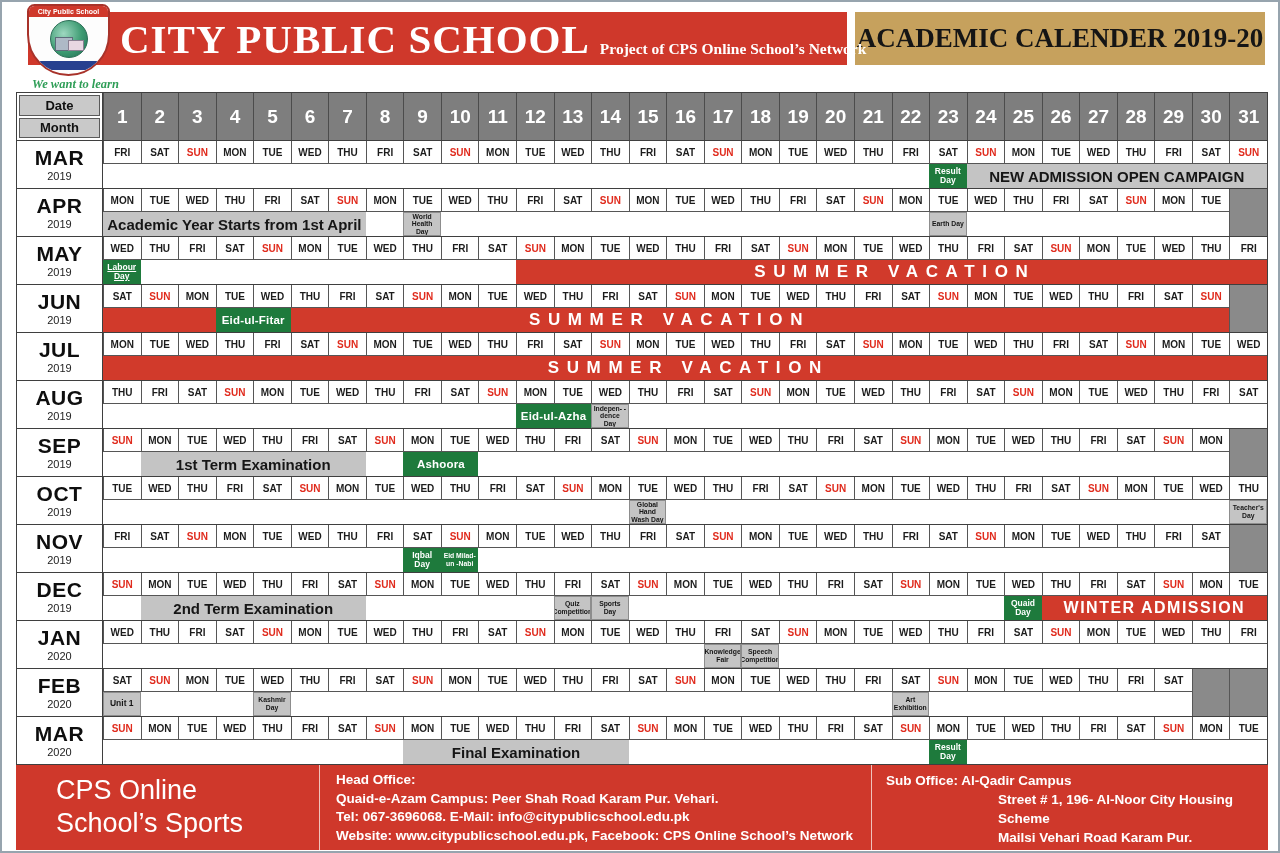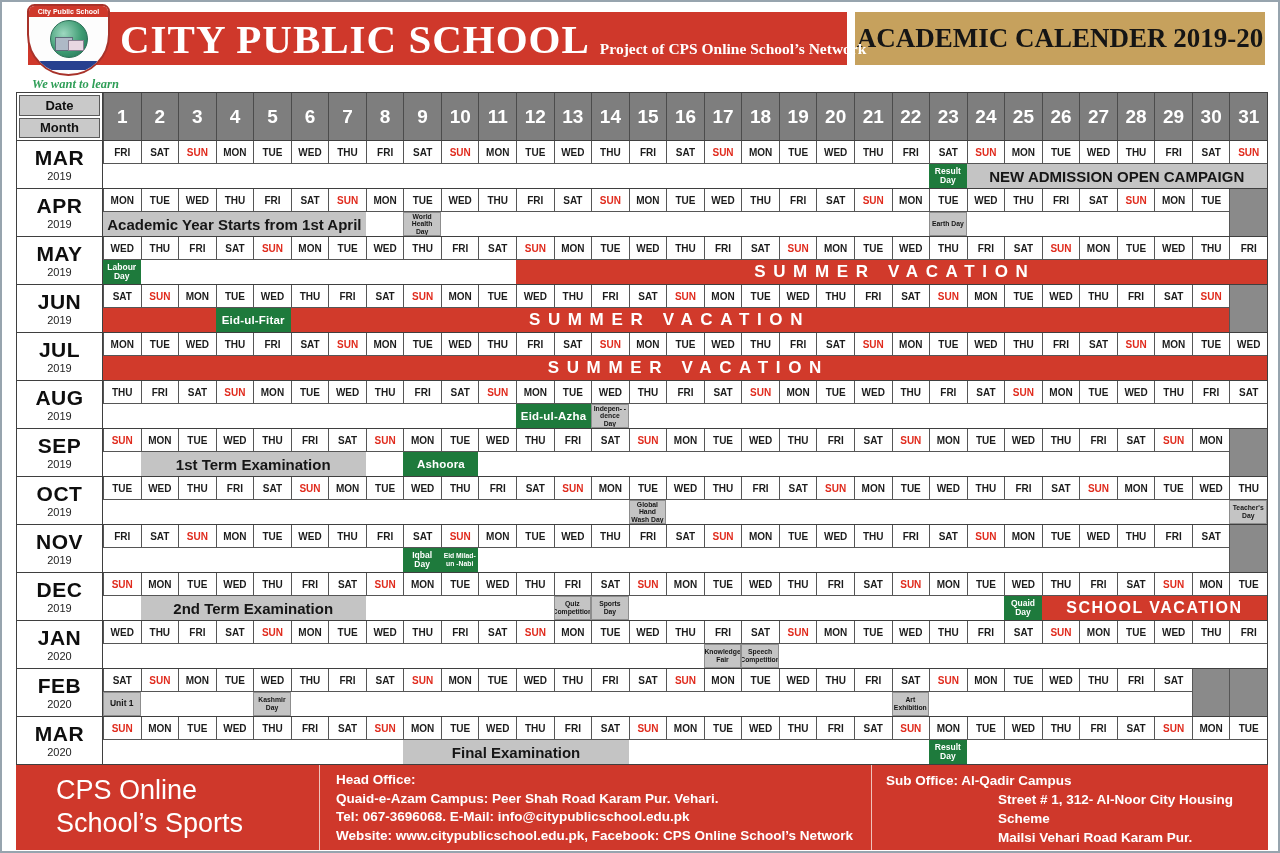--- a/index.html
+++ b/index.html
@@ -207,21 +207,21 @@
           <div class="day-cell" style="grid-column: 23;">WED</div>
           <div class="day-cell" style="grid-column: 24;">THU</div>
           <div class="day-cell" style="grid-column: 25;">FRI</div>
           <div class="day-cell" style="grid-column: 26;">SAT</div>
           <div class="day-cell sun" style="grid-column: 27;">SUN</div>
           <div class="day-cell" style="grid-column: 28;">MON</div>
           <div class="day-cell" style="grid-column: 29;">TUE</div>
           <div class="day-cell" style="grid-column: 30;">WED</div>
           <div class="day-cell" style="grid-column: 31;">THU</div>
           <div class="day-cell" style="grid-column: 32;">FRI</div>
-          <div class="ev green mid" style="grid-area: 2 / 2 / auto / 3;">Labour Day</div>
+          <div class="ev green mid" style="grid-area: 2 / 2 / auto / 3; text-decoration: underline;">Labour Day</div>
           <div class="ev red-bar red-wide" style="grid-area: 2 / 13 / auto / 33;">SUMMER VACATION</div>
         </div>
         <div class="month-row">
           <div class="month-label">
             <div class="m">JUN</div>
             <div class="y">2019</div>
           </div>
           <div class="day-cell" style="grid-column: 2;">SAT</div>
           <div class="day-cell sun" style="grid-column: 3;">SUN</div>
           <div class="day-cell" style="grid-column: 4;">MON</div>
@@ -483,21 +483,21 @@
           <div class="day-cell" style="grid-column: 27;">THU</div>
           <div class="day-cell" style="grid-column: 28;">FRI</div>
           <div class="day-cell" style="grid-column: 29;">SAT</div>
           <div class="day-cell sun" style="grid-column: 30;">SUN</div>
           <div class="day-cell" style="grid-column: 31;">MON</div>
           <div class="day-cell" style="grid-column: 32;">TUE</div>
           <div class="ev gray-bar" style="grid-area: 2 / 3 / auto / 9;">2nd Term Examination</div>
           <div class="ev gray small" style="grid-area: 2 / 14 / auto / 15;">Quiz Competition</div>
           <div class="ev gray small" style="grid-area: 2 / 15 / auto / 16;">Sports Day</div>
           <div class="ev green mid" style="grid-area: 2 / 26 / auto / 27;">Quaid Day</div>
-          <div class="ev red-bar red-narrow" style="grid-area: 2 / 27 / auto / 33;">SCHOOL VACATION</div>
+          <div class="ev red-bar red-narrow" style="grid-area: 2 / 27 / auto / 33;">WINTER ADMISSION</div>
         </div>
         <div class="month-row">
           <div class="month-label">
             <div class="m">JAN</div>
             <div class="y">2020</div>
           </div>
           <div class="day-cell" style="grid-column: 2;">WED</div>
           <div class="day-cell" style="grid-column: 3;">THU</div>
           <div class="day-cell" style="grid-column: 4;">FRI</div>
           <div class="day-cell" style="grid-column: 5;">SAT</div>
@@ -622,19 +622,19 @@
       <div>Head Office:</div>
       <div>Quaid-e-Azam Campus: Peer Shah Road Karam Pur. Vehari.</div>
       <div>Tel: 067-3696068. E-Mail: info@citypublicschool.edu.pk</div>
       <div>Website: www.citypublicschool.edu.pk, Facebook: CPS Online School’s Network</div>
     </div>
     <div class="sub">
       <div>
         <span>Sub Office:</span>
         <span>Al-Qadir Campus</span>
       </div>
-      <div class="ind">Street # 1, 312- Al-Noor City Housing Scheme</div>
+      <div class="ind">Street # 1, 196- Al-Noor City Housing Scheme</div>
       <div class="ind">Mailsi Vehari Road Karam Pur.</div>
       <div class="ind">Whatsapp: +92-307-5779701</div>
     </div>
   </div>
 
 </div>
 
 </body></html>

